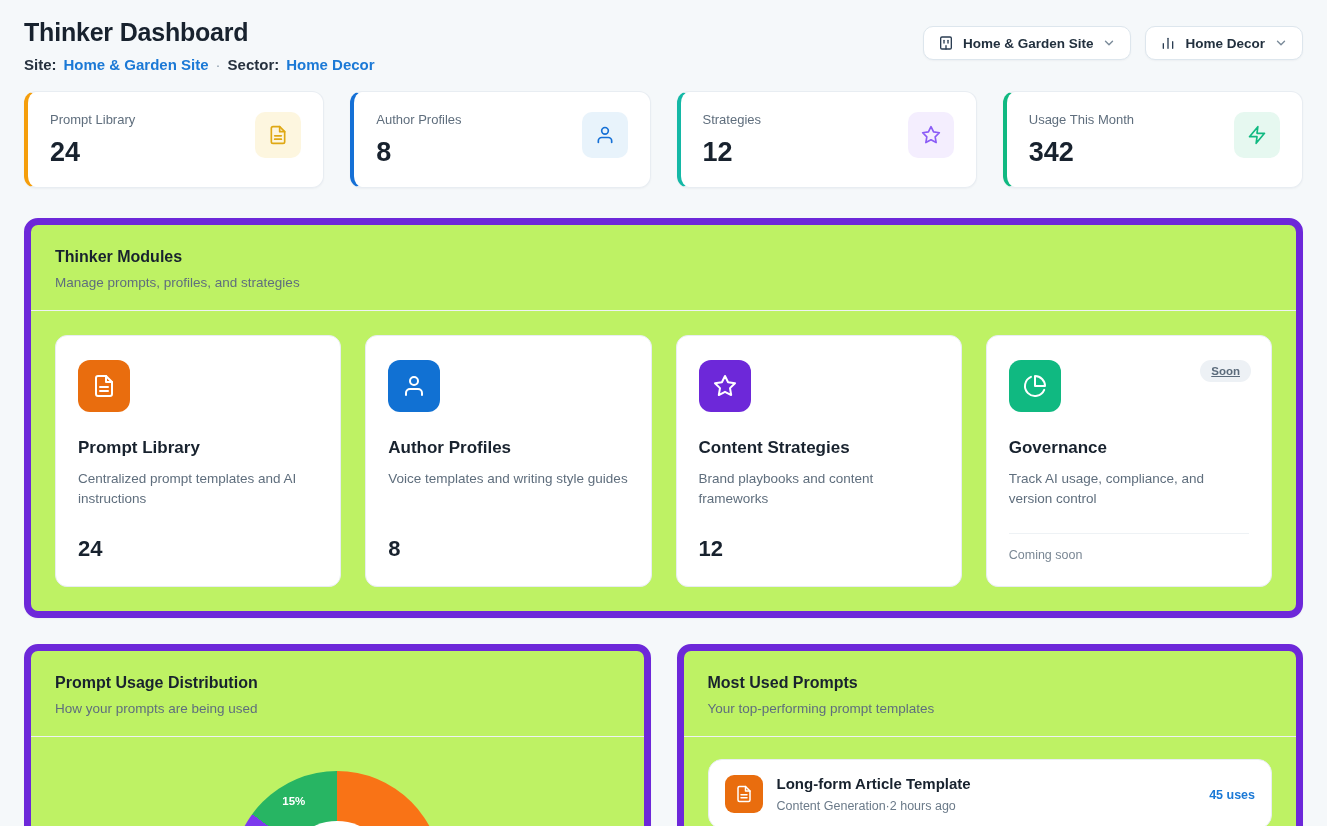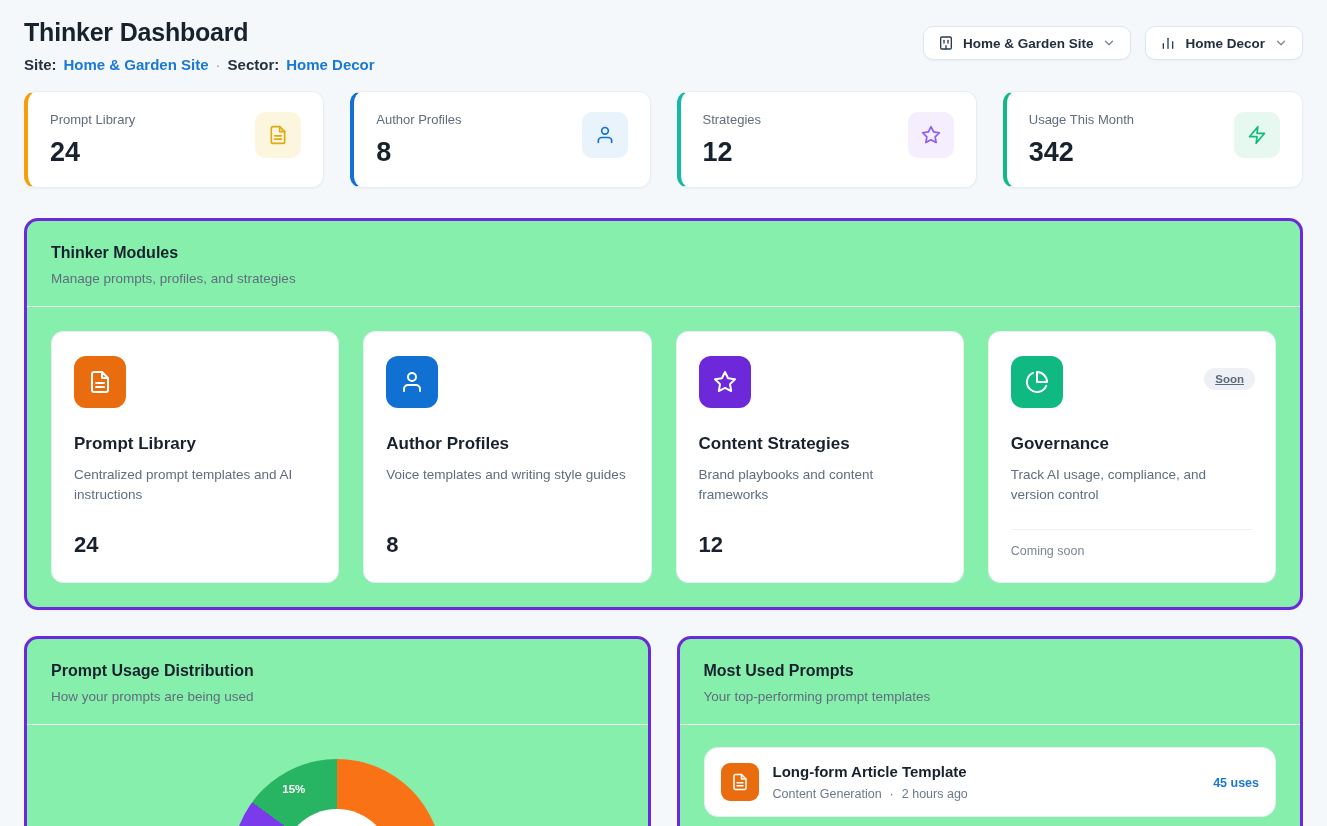--- a/index.html
+++ b/index.html
@@ -48,21 +48,21 @@
   .stat-label { font-size:13px; color:#5f6e7d; margin-bottom:10px; }
   .stat-value { font-size:27px; font-weight:800; color:#18222e; }
   .stat-icon { width:46px; height:46px; border-radius:10px; display:flex; align-items:center; justify-content:center; }
   .si-amber  { background:#fdf6df; color:#dfa814; }
   .si-blue   { background:#e8f3fb; color:#1570d6; }
   .si-purple { background:#f4eefe; color:#8b5cf6; }
   .si-green  { background:#e6f8f0; color:#10b981; }
 
   
   .panel {
-    background:#86efac; border:3px solid #6d28d9; border-radius:14px;
+    background:#bef264; border:7px solid #6d28d9; border-radius:14px;
     box-shadow:0 1px 2px rgba(15,23,42,.04);
   }
   .panel-head { padding:23px 24px 20px; }
   .panel-title { font-size:16px; font-weight:700; color:#18222e; margin-bottom:9px; }
   .panel-sub { font-size:13.5px; color:#5f6e7d; }
   .panel-divider { height:1px; background:#eef2f5; }
 
   
   .modules-panel { margin-bottom:26px; }
   .modules-grid { display:grid; grid-template-columns:repeat(4,1fr); gap:24px; padding:24px; }
@@ -72,21 +72,21 @@
   }
   .module-icon { width:52px; height:52px; border-radius:12px; display:flex; align-items:center; justify-content:center; color:#fff; }
   .mi-orange { background:#e96d0e; }
   .mi-blue   { background:#1171d3; }
   .mi-purple { background:#6d28d9; }
   .mi-green  { background:#10b981; }
   .module-title { font-size:17px; font-weight:700; color:#18222e; margin-top:26px; }
   .module-desc { font-size:13.5px; color:#5f6e7d; line-height:1.5; margin-top:11px; }
   .module-count { font-size:22px; font-weight:800; color:#18222e; margin-top:auto; }
   .soon-badge {
-    position:absolute; top:36px; right:20px;
+    position:absolute; top:24px; right:20px;
     background:#edf1f5; color:#5b6b7b; font-size:11.5px; font-weight:700;
     padding:5px 11px; border-radius:999px;text-decoration:underline;
   }
   .gov-divider { height:1px; background:#eef2f5; margin-top:auto; }
   .gov-footer { font-size:12.5px; color:#7a8794; margin-top:14px; }
 
   
   .bottom-grid { display:grid; grid-template-columns:1fr 1fr; gap:26px; }
   .bottom-panel { height:420px; overflow:hidden; }
 
@@ -105,21 +105,21 @@
   .prompt-item {
     display:flex; align-items:flex-start; gap:14px;
     border:1px solid #e8edf2; border-radius:14px; padding:15px 16px;
     cursor:pointer; background:#fff;
   }
   .prompt-icon {
     width:38px; height:38px; border-radius:9px; background:#e96d0e;
     display:flex; align-items:center; justify-content:center; color:#fff; flex:0 0 auto;
   }
   .prompt-title { font-size:15px; font-weight:700; color:#18222e; margin-bottom:7px; }
-  .prompt-meta { font-size:12.5px; color:#6b7a89; display:flex; align-items:flex-end; gap:8px; }
+  .prompt-meta { font-size:12.5px; color:#6b7a89; display:flex; align-items:flex-end; }
   .prompt-uses { margin-left:auto; font-size:12.5px; font-weight:700; color:#1b79d6; margin-top:13px; white-space:nowrap; }
 </style>
 </head>
 <body>
 
 <div class="page">
 
   <div class="header">
     <div class="header-left">
       <h1 class="page-title">Thinker Dashboard</h1>

